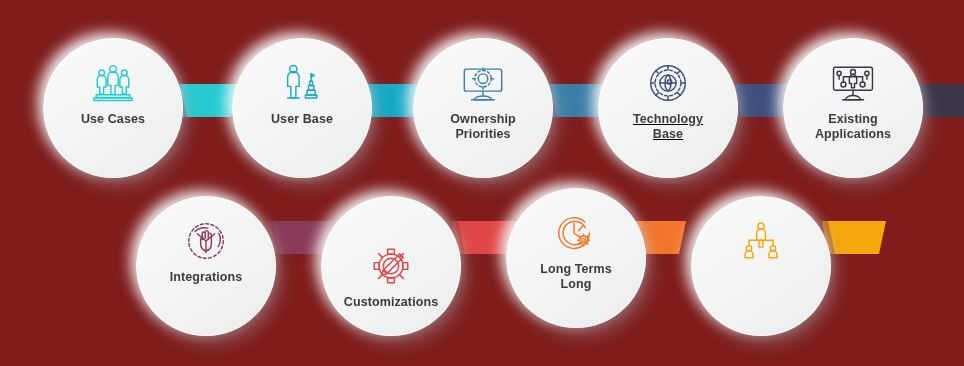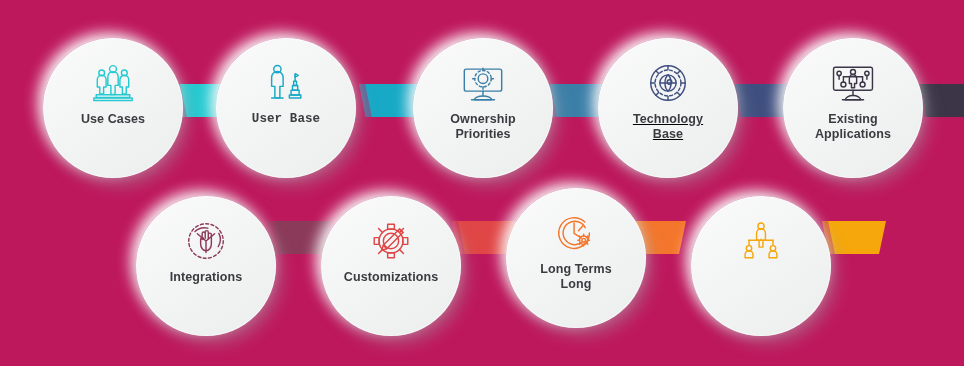--- a/index.html
+++ b/index.html
@@ -12,21 +12,21 @@
     height: 366px;
     background: #f7f7f7;
     font-family: "Liberation Sans", "DejaVu Sans", sans-serif;
     overflow: hidden;
   }
 
   #infographic {
     position: relative;
     width: 964px;
     height: 366px;
-    background: #be185d;
+    background: #7f1d1d;
   }
 
   .node {
     position: absolute;
     width: 140px;
     height: 140px;
     border-radius: 50%;
     background: linear-gradient(145deg, #fbfbfb 0%, #f2f3f3 55%, #eceeee 100%);
     box-shadow:
       6px 8px 16px rgba(160,166,170,0.38),
@@ -142,21 +142,21 @@
             <path d="M7.6 20.6a4.6 4.6 0 0 1 9.2 0v7.6h-2.6v7.3h-4V28.2H7.6z"></path>
             <circle cx="35.8" cy="13.5" r="3"></circle>
             <path d="M31.2 20.6a4.6 4.6 0 0 1 9.2 0v7.6h-2.6v7.3h-4V28.2h-2.6z"></path>
             <path d="M6.5 36.2h35v3h-35z"></path>
             <path d="M4 39.6h40v2.6H4z"></path>
           </g>
         </svg>
       </span>
       <div class="node-label">Use Cases</div>
     </div>
-    <div class="node" style="left: 216px; top: 38px; font-family: Liberation Mono, monospace;">
+    <div class="node" style="left: 232px; top: 38px;">
       <span class="node-icon">
         <svg viewBox="0 0 48 48">
           <g fill="none" stroke="#17A9C6" stroke-width="1.5" stroke-linecap="round" stroke-linejoin="round">
             <circle cx="15" cy="9.5" r="3.8"></circle>
             <path d="M9 18a6 6 0 0 1 12 0v9.5h-3.4v12h-5.2v-12H9z"></path>
             <path d="M9 39.6h12"></path>
             <path d="M27.5 36.5h12v3.2h-12z"></path>
             <path d="M29.3 31.5h8.4v5h-8.4z"></path>
             <path d="M30.8 26.6h5.4v4.9h-5.4z"></path>
             <path d="M32 22.2h3v4.4h-3z"></path>
@@ -228,21 +228,21 @@
             <circle cx="14" cy="25.5" r="2.6"></circle>
             <circle cx="34" cy="25.5" r="2.6"></circle>
             <circle cx="9.5" cy="14" r="2.2"></circle>
             <circle cx="38.5" cy="14" r="2.2"></circle>
             <path d="M9.5 16.2v4M38.5 16.2v4"></path>
           </g>
         </svg>
       </span>
       <div class="node-label"><span>Existing</span><br><span>Applications</span></div>
     </div>
-    <div class="node" style="left: 321px; top: 196px;">
+    <div class="node" style="left: 321px; top: 196px; justify-content: center;">
       <span class="node-icon">
         <svg viewBox="0 0 48 48">
           <g fill="none" stroke="#E04646" stroke-width="1.5" stroke-linecap="round" stroke-linejoin="round">
             <circle cx="24" cy="24" r="12.5"></circle>
             <circle cx="24" cy="24" r="8"></circle>
             <path d="M20.5 6.5h7v5.2h-7zM20.5 36.3h7v5.2h-7zM6.5 20.5h5.2v7H6.5zM36.3 20.5h5.2v7h-5.2z"></path>
             <path d="M11 11l4 4M37 11l-4 4M11 37l4-4M37 37l-4-4"></path>
             <path d="M14.5 33.5l1.4-5 17-17 3.6 3.6-17 17z"></path>
             <path d="M32.9 11.5l3.6 3.6"></path>
             <path d="M15.9 28.5l3.6 3.6"></path>

